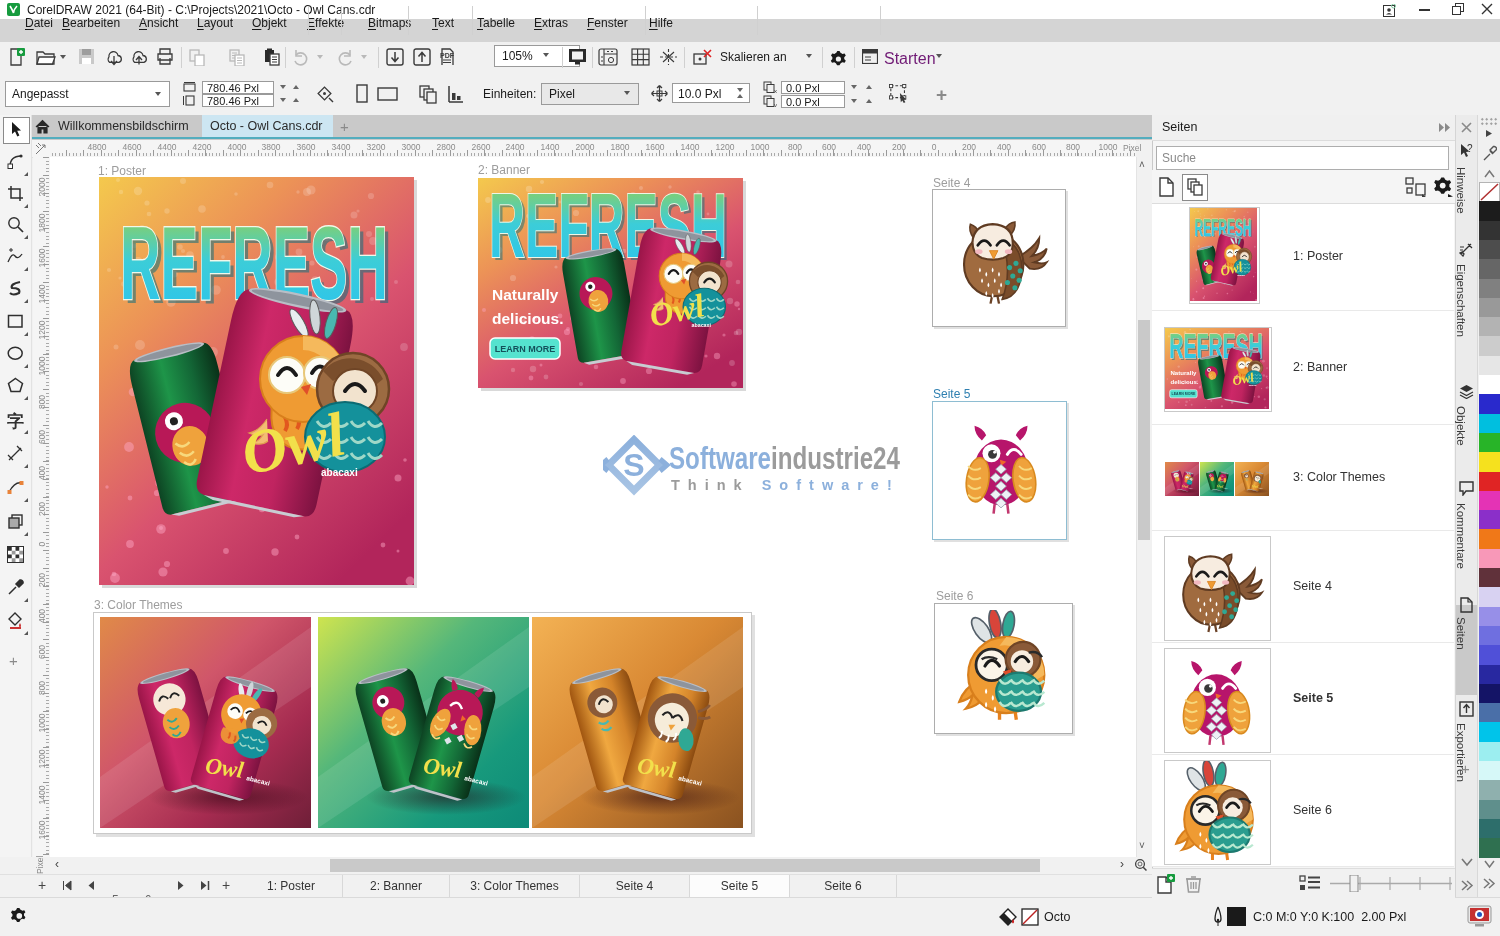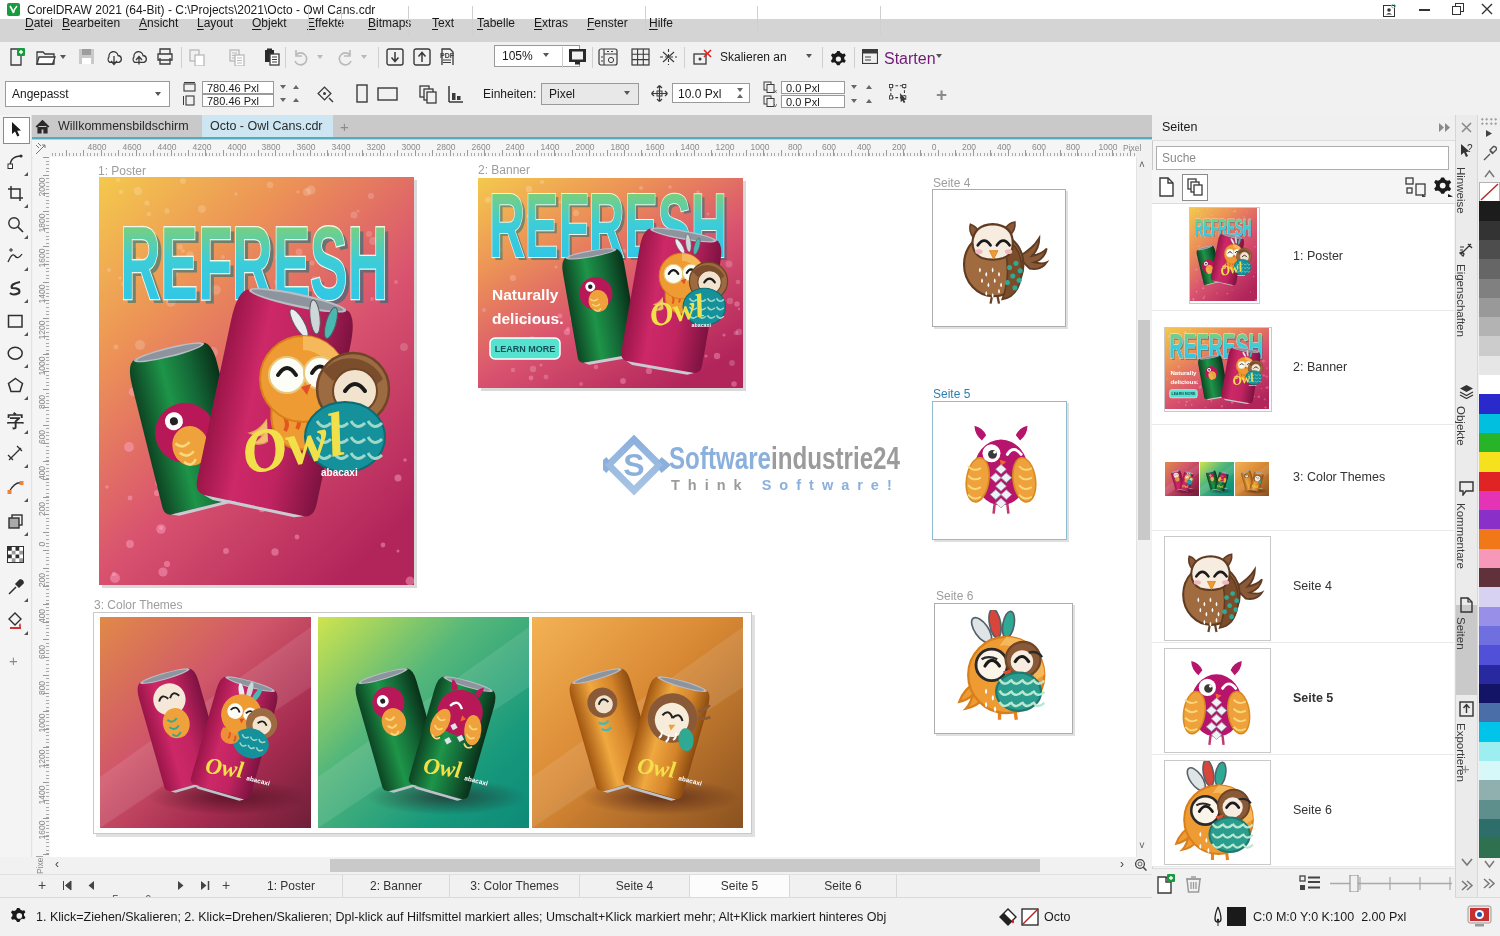--- a/index.html
+++ b/index.html
@@ -552,21 +552,20 @@
     <div class="ptab" style="left:450px;width:129px;">3: Color Themes</div>
     <div class="ptab" style="left:580px;width:109px;">Seite 4</div>
     <div class="ptab" style="left:690px;width:99px;background:#fcfcfc;">Seite 5</div>
     <div class="ptab" style="left:790px;width:106px;">Seite 6</div>
 
   <div class="abs" id="statusbar"></div>
   <svg class="icon" style="left:10px;top:906px" width="19" height="19" viewBox="0 0 19 19">
       <path d="M9.5 1 l1.3 2.2 a6 6 0 0 1 1.8 1 l2.5-0.6 l1.3 2.3 l-1.7 1.9 a6 6 0 0 1 0 2 l1.7 1.9 l-1.3 2.3 l-2.5-0.6 a6 6 0 0 1-1.8 1 L9.5 17 l-2.6 0 l-1.3-2.2 a6 6 0 0 1-1.8-1 l-2.5 0.6 L0 12.1 l1.7-1.9 a6 6 0 0 1 0-2 L0 6.3 l1.3-2.3 l2.5 0.6 a6 6 0 0 1 1.8-1 L6.9 1 Z" fill="#1a1a1a" transform="translate(1,1) scale(0.88)"></path>
       <circle cx="9.3" cy="9.9" r="2.8" fill="#f1f1f1"></circle>
     </svg>
-    <div class="abs" style="left:36px;top:910px;font-size:12.5px;color:#1a1a1a;">1. Klick=Ziehen/Skalieren; 2. Klick=Drehen/Skalieren; Dpl-klick auf Hilfsmittel markiert alles; Umschalt+Klick markiert mehr; Alt+Klick markiert hinteres Obj</div>
     <svg class="icon" style="left:998px;top:907px" width="20" height="20" viewBox="0 0 20 20">
       <path d="M10 2 L18 10 L10 18 L2 10 Z" fill="#fff" stroke="#222" stroke-width="1.4"></path>
       <path d="M10 2 L6 6 L14 14 L10 18 L2 10 Z" fill="#222"></path>
       <path d="M15 12 q2.2 3 0 4.6 q-2.2-1.6 0-4.6" fill="#c22"></path>
     </svg>
     <svg class="icon" style="left:1020px;top:907px" width="20" height="20" viewBox="0 0 20 20">
       <rect x="2" y="2" width="16" height="16" fill="#fff" stroke="#222" stroke-width="1.3"></rect>
       <path d="M3 17 L17 3" stroke="#b22" stroke-width="1.5"></path>
     </svg>
     <div class="abs" style="left:1044px;top:910px;font-size:12.5px;color:#1a1a1a;">Octo</div>

